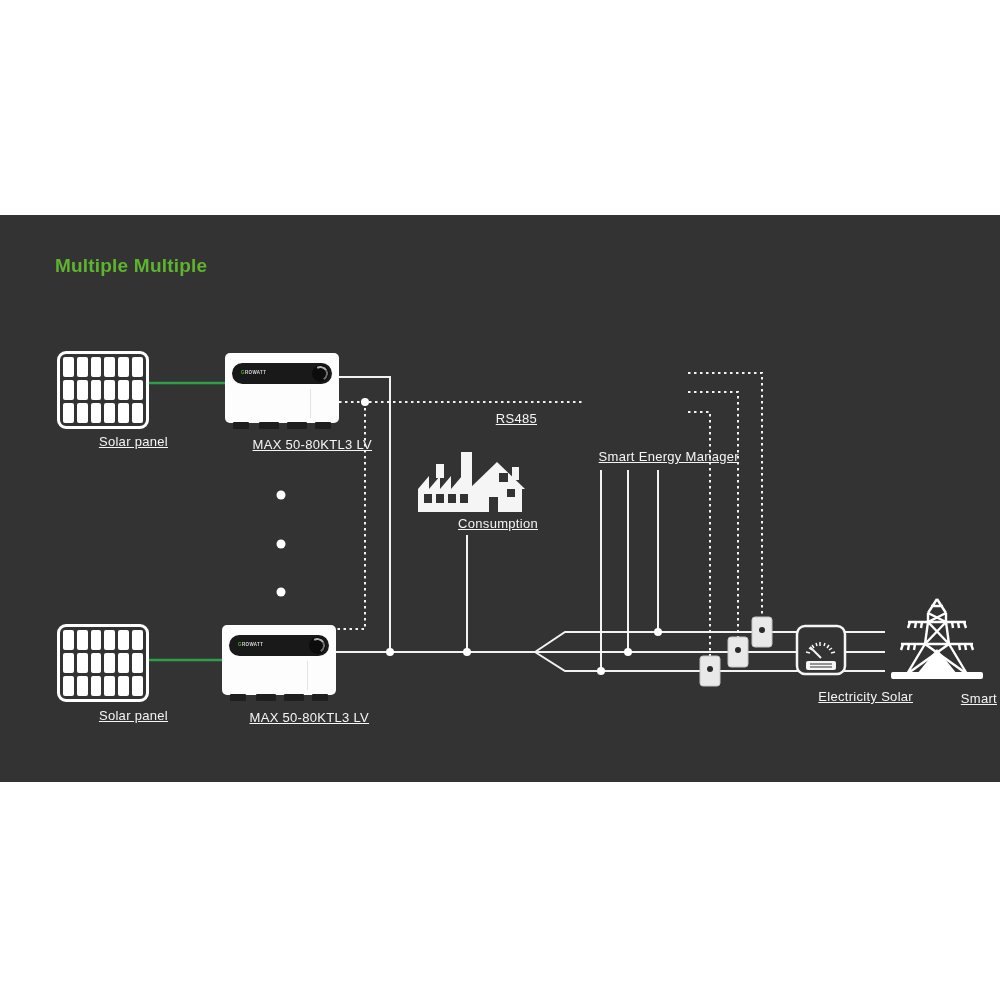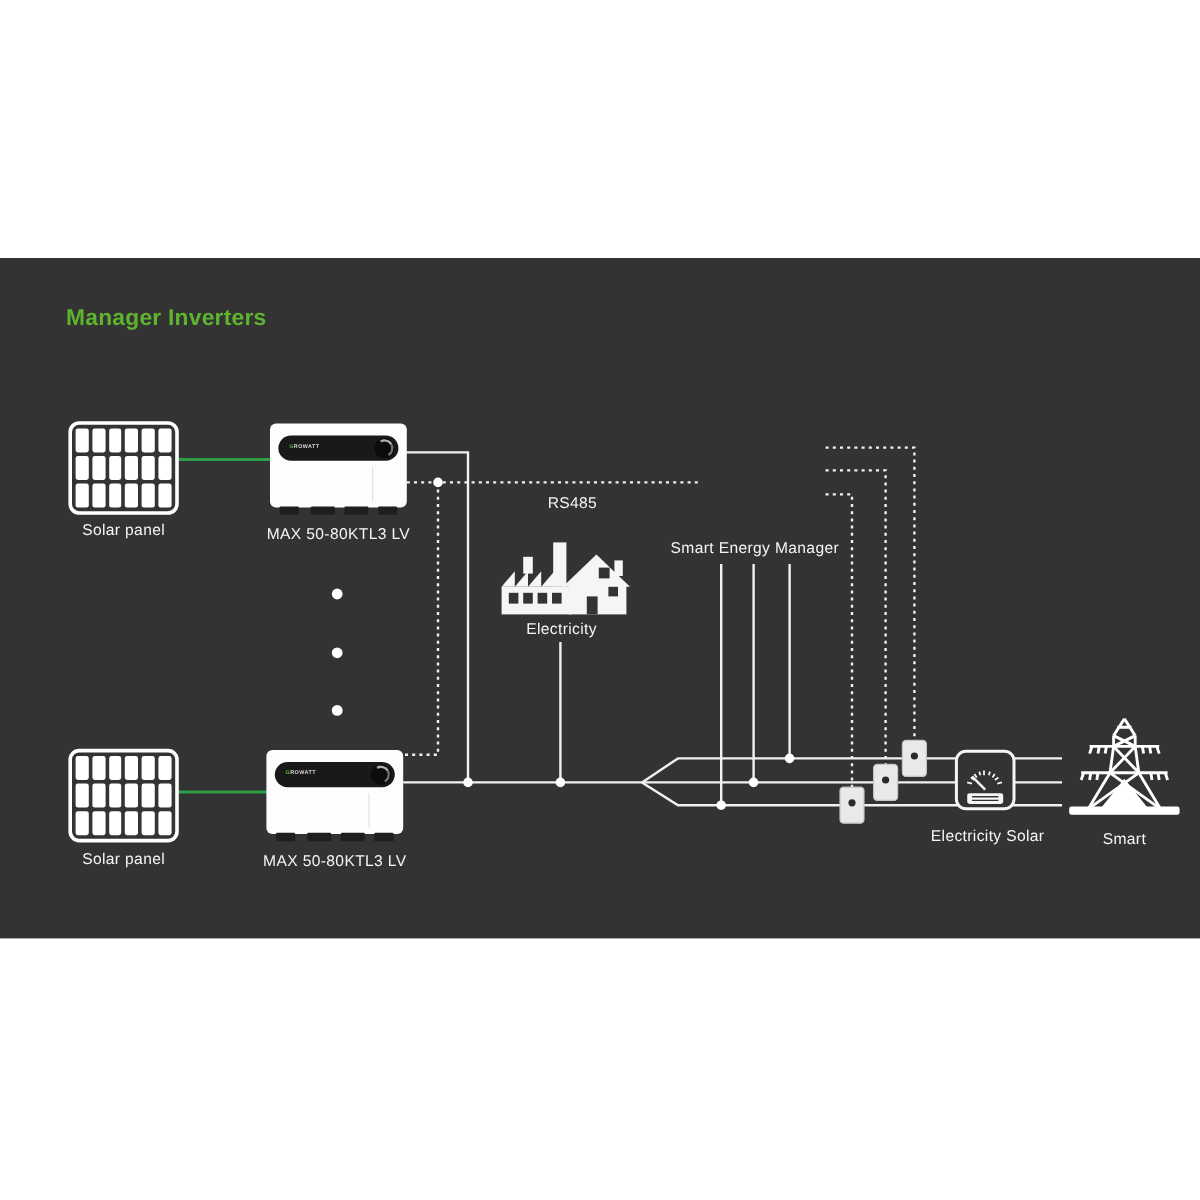--- a/index.html
+++ b/index.html
@@ -2,21 +2,21 @@
 <html><head>
 <meta charset="utf-8">
 <style>
   html,body{margin:0;padding:0;background:#fff;}
   .canvas{position:relative;width:1000px;height:1000px;background:#ffffff;overflow:hidden;
           font-family:"Liberation Sans", sans-serif;}
   .dark-panel{position:absolute;left:0;top:215px;width:1000px;height:567px;background:#333333;}
   .title{position:absolute;left:55px;top:255px;margin:0;font-size:19px;font-weight:bold;
          color:#5eb42e;letter-spacing:.2px;z-index:3;}
   .overlay{position:absolute;left:0;top:0;z-index:1;}
-  .lbl{position:absolute;color:#f5f5f5;font-size:13px;text-align:center;letter-spacing:.3px;z-index:3;}
+  .lbl{position:absolute;color:#f5f5f5;font-size:13px;text-align:right;letter-spacing:.3px;z-index:3;text-decoration:underline;}
 
   
   .solar{position:absolute;width:92px;height:78px;border:3px solid #fff;border-radius:9px;
          box-sizing:border-box;padding:3px;z-index:2;}
   .pv-cells{display:grid;width:100%;height:100%;grid-template-rows:repeat(3,1fr);
             grid-template-columns:repeat(6,1fr);gap:3px;}
   .pv-cells i{background:#fff;border-radius:2px;}
 
   
   .inverter{position:absolute;width:114px;height:70px;background:#fdfdfd;border-radius:5px;z-index:2;}
@@ -38,21 +38,21 @@
   .sem-text{position:absolute;left:0;right:0;bottom:11px;text-align:center;font-size:6px;
             transform:scale(.75);color:#9a9a9a;white-space:nowrap;}
   .sem-tab{position:absolute;width:7px;height:15px;background:#121212;border-radius:2px;}
   .sem-port{position:absolute;bottom:-8px;height:9px;background:#161616;border-radius:1px;}
 </style>
 </head>
 <body>
 
 <div class="canvas">
   <div class="dark-panel"></div>
-  <h1 class="title">Manager Inverters</h1>
+  <h1 class="title">Multiple Multiple</h1>
 
   <svg class="overlay" width="1000" height="1000" viewBox="0 0 1000 1000">
 
     <g stroke="#2f9e48" stroke-width="2.5">
       <line x1="149" y1="383" x2="226" y2="383"></line>
       <line x1="149" y1="660" x2="223" y2="660"></line>
     </g>
 
     <g stroke="#f2f2f2" stroke-width="2" fill="none">
       <path d="M339 377 H390 V652"></path>
@@ -213,17 +213,17 @@
     <div class="inv-foot" style="left:62px;width:20px"></div>
     <div class="inv-foot" style="right:8px;width:16px"></div>
   </div>
 
 
   <div class="lbl" style="left:38px;top:434px;width:130px">Solar panel</div>
   <div class="lbl" style="left:192px;top:437px;width:180px">MAX 50-80KTL3 LV</div>
   <div class="lbl" style="left:38px;top:708px;width:130px">Solar panel</div>
   <div class="lbl" style="left:189px;top:710px;width:180px">MAX 50-80KTL3 LV</div>
   <div class="lbl" style="left:417px;top:411px;width:120px">RS485</div>
-  <div class="lbl" style="left:398px;top:516px;width:140px">Electricity</div>
+  <div class="lbl" style="left:398px;top:516px;width:140px">Consumption</div>
   <div class="lbl" style="left:519px;top:449px;width:220px">Smart Energy Manager</div>
   <div class="lbl" style="left:733px;top:689px;width:180px">Electricity Solar</div>
   <div class="lbl" style="left:877px;top:691px;width:120px">Smart</div>
 </div>
 
 </body></html>

